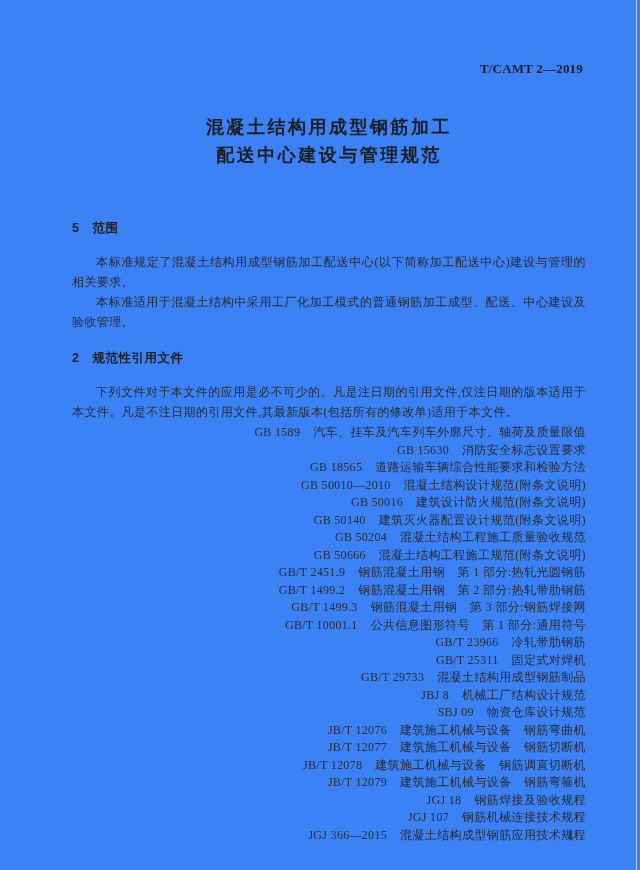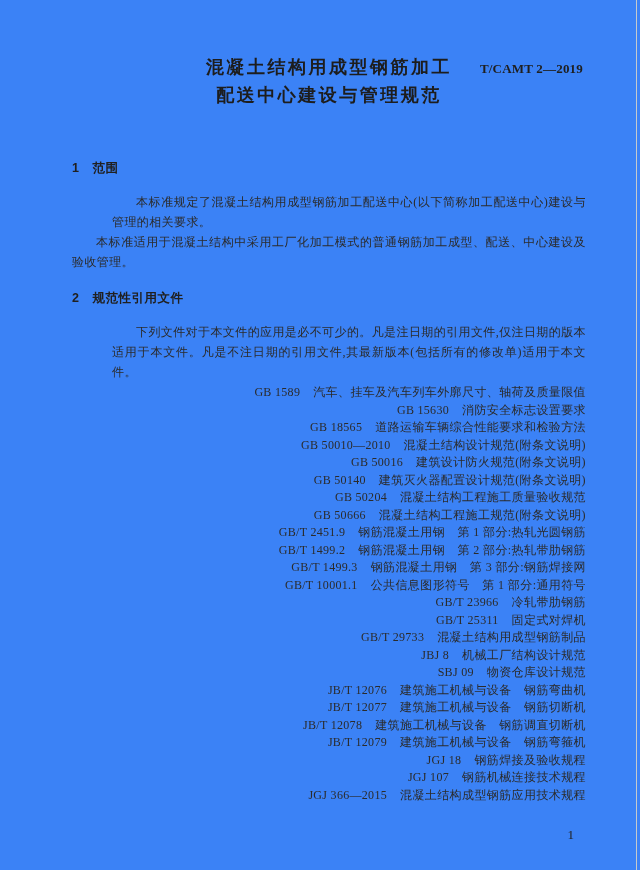--- a/index.html
+++ b/index.html
@@ -30,21 +30,21 @@
     right: 57px;
     font-size: 13px;
     font-weight: bold;
     letter-spacing: 0.2px;
     color: #1f1f1f;
   }
   .content {
     padding: 0 54px 0 72px;
   }
   .title {
-    margin: 53px 0 0 0;
+    margin: 113px 0 0 0;
     text-align: center;
     font-family: "Liberation Sans", "DejaVu Sans", sans-serif;
     font-size: 18px;
     font-weight: bold;
     line-height: 28px;
     letter-spacing: 2.5px;
     color: #1d1d1d;
   }
   .title-line { display: block; }
   .sec-heading {
@@ -60,21 +60,21 @@
   .sec-refs  .sec-heading { margin-top: 17px; }
   .body-para {
     margin: 0;
     font-size: 12px;
     line-height: 20px;
     text-indent: 2em;
     text-align: justify;
     letter-spacing: 0.4px;
     color: #2b2b2b;
   }
-  .body-para.first { margin-top: 15px; margin-left: 40px; }
+  .body-para.first { margin-top: 15px; }
   .ref-list {
     list-style: none;
     margin: 2px 0 0 0;
     padding: 0 0 0 24px;
     font-size: 12px;
     line-height: 17.5px;
     color: #2b2b2b;
   }
   .ref-item { white-space: nowrap; text-align: right; }
   .ref-code {
@@ -99,21 +99,21 @@
   <div class="doc-code">T/CAMT 2—2019</div>
 
   <div class="content">
 
     <h1 class="title">
       <span class="title-line">混凝土结构用成型钢筋加工</span>
       <span class="title-line">配送中心建设与管理规范</span>
     </h1>
 
     <section class="sec-scope">
-      <h2 class="sec-heading">1　范围</h2>
+      <h2 class="sec-heading">5　范围</h2>
       <p class="body-para first">本标准规定了混凝土结构用成型钢筋加工配送中心(以下简称加工配送中心)建设与管理的相关要求。</p>
       <p class="body-para">本标准适用于混凝土结构中采用工厂化加工模式的普通钢筋加工成型、配送、中心建设及验收管理。</p>
     </section>
 
     <section class="sec-refs">
       <h2 class="sec-heading">2　规范性引用文件</h2>
       <p class="body-para first">下列文件对于本文件的应用是必不可少的。凡是注日期的引用文件,仅注日期的版本适用于本文件。凡是不注日期的引用文件,其最新版本(包括所有的修改单)适用于本文件。</p>
       <ul class="ref-list">
 
       <li class="ref-item">

